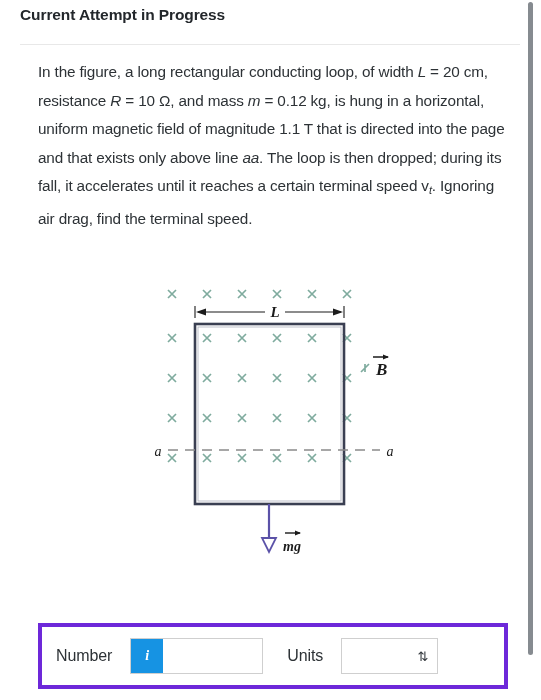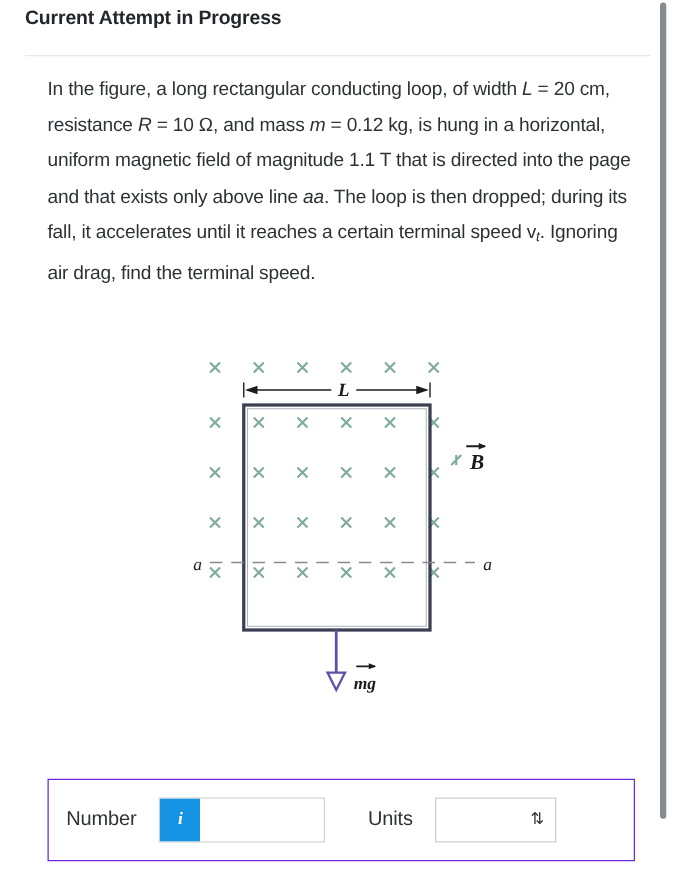--- a/index.html
+++ b/index.html
@@ -52,32 +52,32 @@
     left: 140px; top: 280px;
     width: 270px; height: 290px;
   }
   .figure svg { display: block; }
 
   
   .answer-panel {
     position: absolute;
     left: 38px; top: 623px;
     width: 470px; height: 66px;
-    border: 1px solid #6d28d9;
+    border: 4px solid #6d28d9;
     background: #fff;
     display: flex;
     align-items: center;
   }
   .ans-label {
     font-size: 16px;
     color: #2d3236;
     letter-spacing: -0.1px;
   }
   .label-number { margin-left: 14px; }
-  .label-units { margin-left: 34px; }
+  .label-units { margin-left: 24px; }
 
   .number-group {
     display: flex;
     align-items: stretch;
     margin-left: 18px;
     height: 36px;
     border: 1px solid #cfcfcf;
     background: #fff;
   }
   .info-btn {

